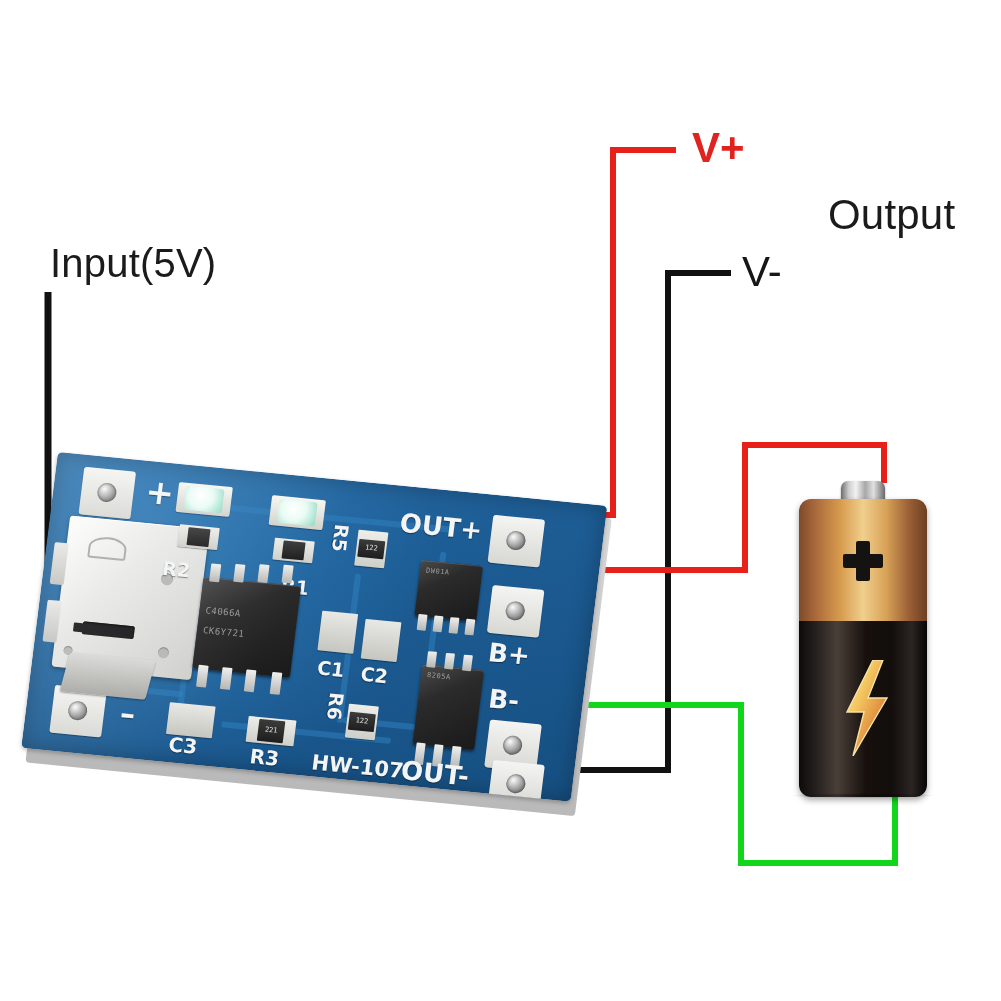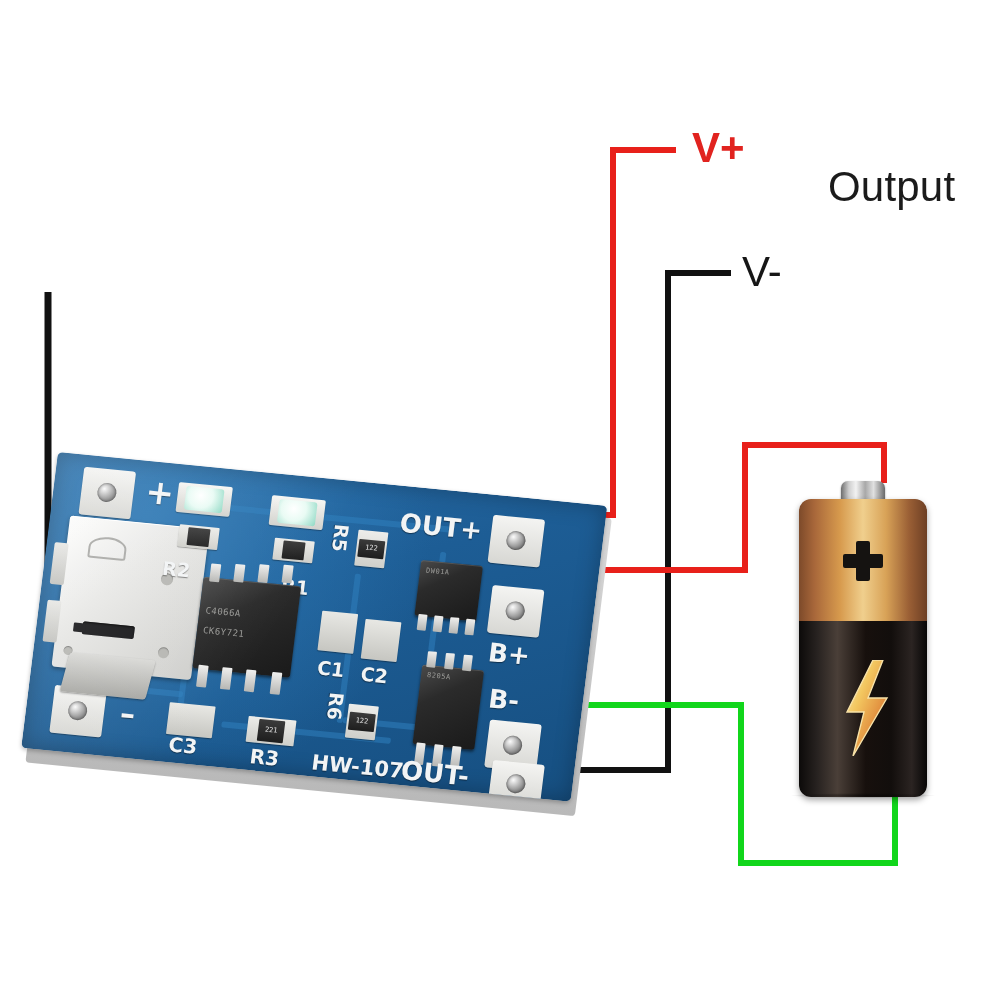--- a/index.html
+++ b/index.html
@@ -4,21 +4,21 @@
 <style>
   html,body{margin:0;padding:0;background:#ffffff;}
   body{width:1001px;height:1001px;position:relative;overflow:hidden;
        font-family:"Liberation Sans","DejaVu Sans",sans-serif;}
 
   #stage{position:absolute;inset:0;width:1001px;height:1001px;background:#fff;}
 
   
   .lbl{position:absolute;white-space:nowrap;line-height:1;}
   #label-input{left:50px;top:243px;font-size:40px;color:#1b1b1b;letter-spacing:.2px;}
-  #label-output{left:828px;top:166px;font-size:42px;color:#1b1b1b;letter-spacing:.2px;text-align:center;}
+  #label-output{left:828px;top:194px;font-size:42px;color:#1b1b1b;letter-spacing:.2px;text-align:center;}
   #label-vplus{left:692px;top:127px;font-size:42px;color:#e1231f;font-weight:600;}
   #label-vminus{left:742px;top:251px;font-size:42px;color:#161616;font-weight:500;}
 
   
   #wires{position:absolute;left:0;top:0;width:1001px;height:1001px;}
 
   
   #pcb-wrap{position:absolute;left:58px;top:452px;width:600px;height:360px;}
   #pcb{position:absolute;left:0;top:0;width:560px;height:305px;
        transform:rotate(5.6deg) skewX(-1.5deg);transform-origin:0 0;}
@@ -122,20 +122,21 @@
 
     <polyline points="543,515 613,515 613,150 676,150" fill="none" stroke="#e8201a" stroke-width="6" stroke-linejoin="miter" stroke-linecap="butt"></polyline>
 
     <polyline points="578,770 668,770 668,273 731,273" fill="none" stroke="#111111" stroke-width="6" stroke-linejoin="miter" stroke-linecap="butt"></polyline>
 
     <polyline points="548,570 745,570 745,445 884,445 884,483" fill="none" stroke="#e8201a" stroke-width="6" stroke-linejoin="miter" stroke-linecap="butt"></polyline>
 
     <polyline points="570,705 741,705 741,863 895,863 895,795" fill="none" stroke="#11d61b" stroke-width="6" stroke-linejoin="miter" stroke-linecap="butt"></polyline>
   </svg>
 
+  <div class="lbl" id="label-input">Input(5V)</div>
   <div class="lbl" id="label-output">Output</div>
   <div class="lbl" id="label-vplus">V+</div>
   <div class="lbl" id="label-vminus">V-</div>
 
   <div id="pcb-wrap">
     <div id="pcb">
       <div class="board-edge"></div>
       <div class="board">
 
         <div class="trace" style="left:150px;top:36px;width:250px;height:6px;"></div>

